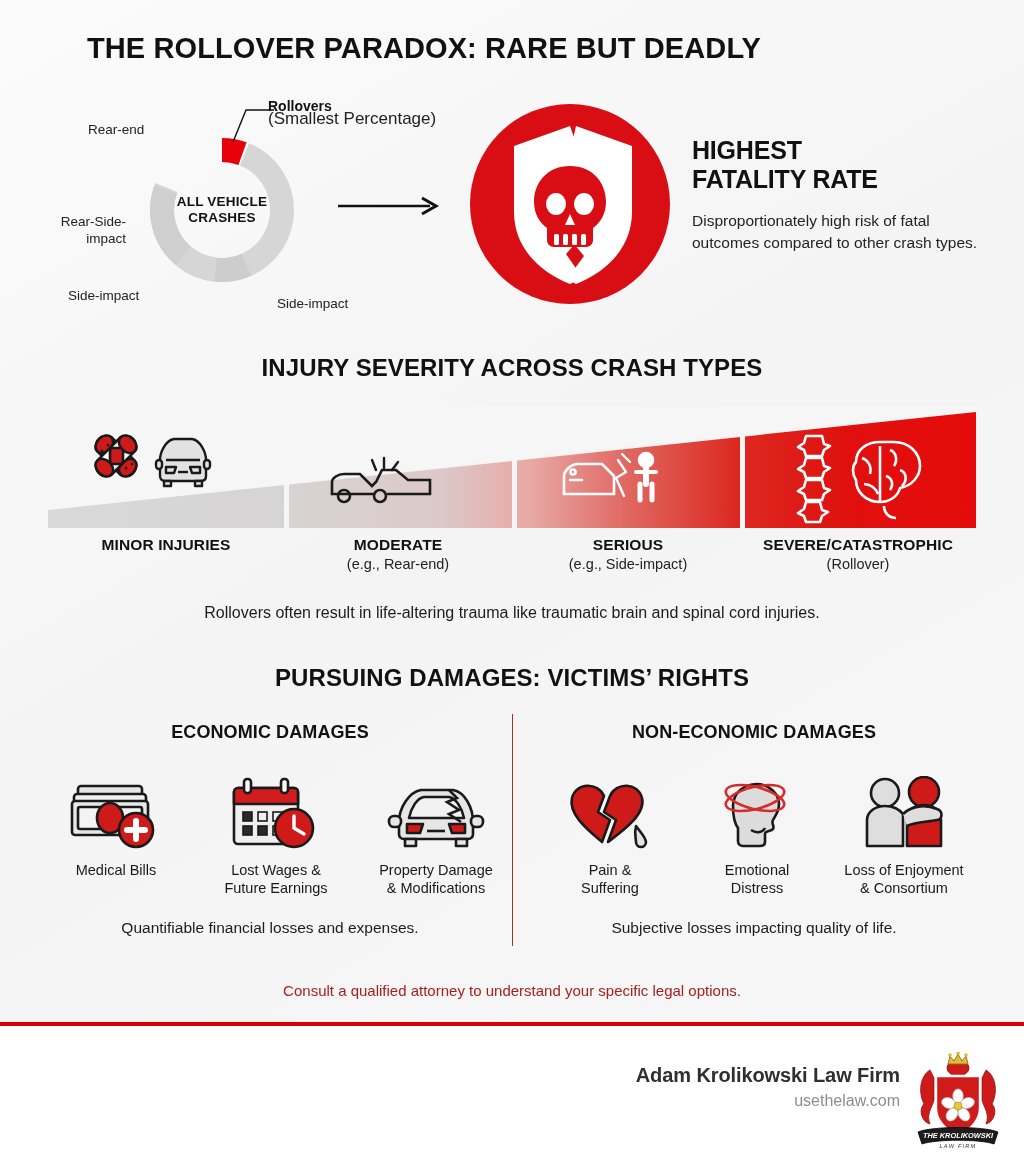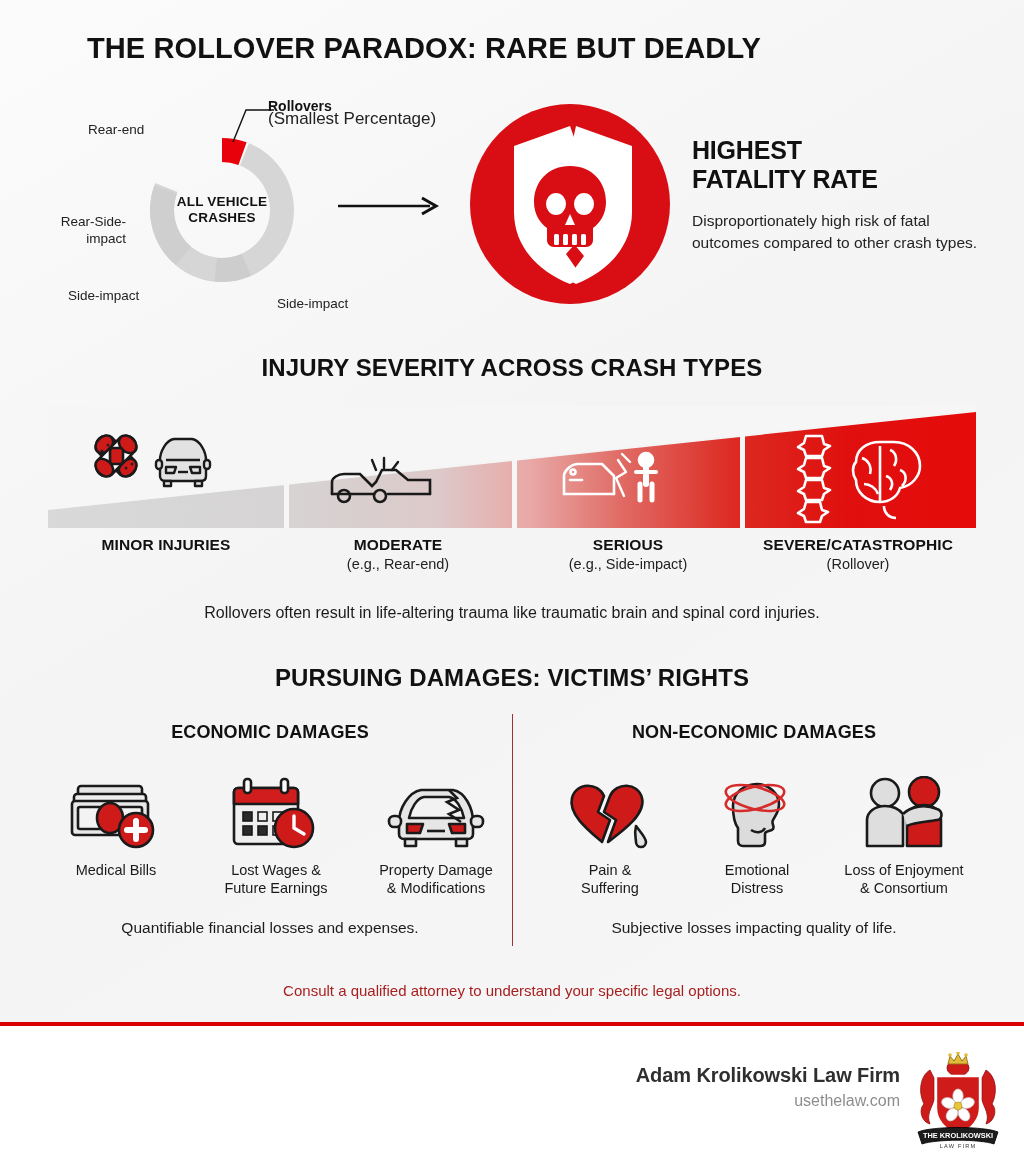--- a/index.html
+++ b/index.html
@@ -113,21 +113,21 @@
   .redrule{position:absolute;left:0;top:1022px;width:1024px;height:4px;background:#d80000;}
   .footer{position:absolute;left:0;top:1026px;width:1024px;height:128px;background:#ffffff;}
   .firm{
     position:absolute;right:124px;top:1064px;
     font-size:20px;font-weight:bold;color:#2f2f2f;text-align:right;letter-spacing:-0.1px;
   }
   .site{
     position:absolute;right:124px;top:1092px;
     font-size:16px;color:#8d8d8d;text-align:center;
   }
-  .crest{position:absolute;right:20px;top:1052px;width:92px;height:96px;}
+  .crest{position:absolute;right:20px;top:1052px;width:92px;height:96px;font-style:italic;}
 </style>
 </head>
 <body>
 
 <div class="page">
 
   <div class="title-main">THE ROLLOVER PARADOX: RARE BUT DEADLY</div>
 
   <div class="donut-wrap">
     <svg width="156" height="156" viewBox="0 0 156 156">

